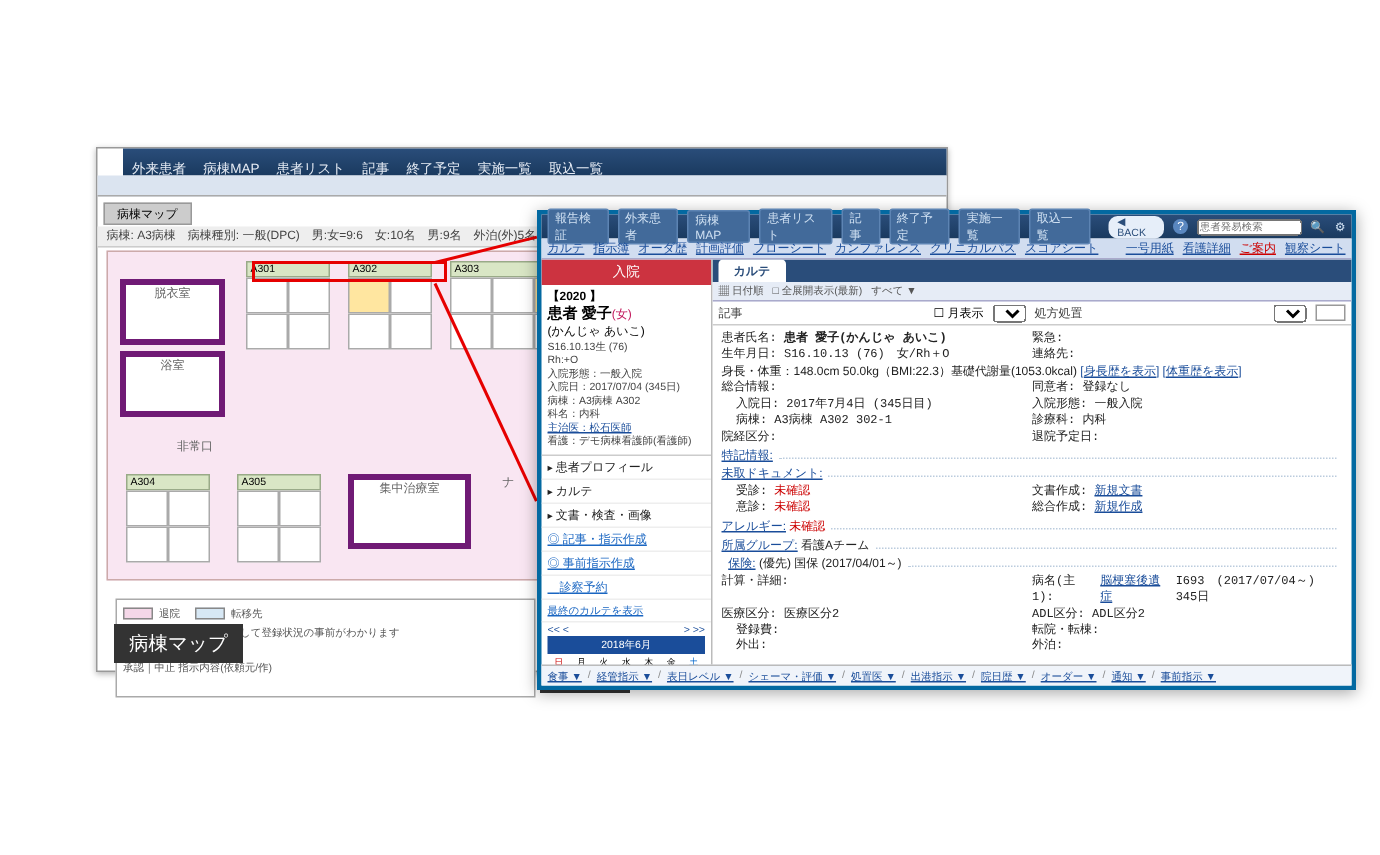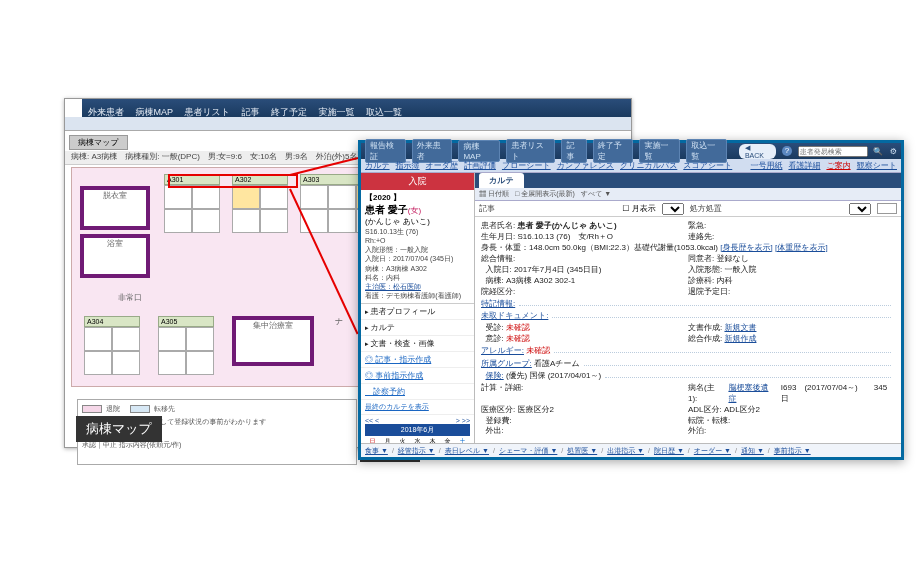--- a/index.html
+++ b/index.html
@@ -72,21 +72,21 @@
 .filter-row .sep { flex:1; }
 .filter-row .dd { border:1px solid #999; width:20px; height:11px; background:#fff; }
 
 .detail { flex:1; overflow:auto; padding:4px 6px; font-size:8px; line-height:1.35; color:#222;}
 .detail a { color:#1a4d9a; text-decoration:underline; cursor:pointer; }
 .detail .red { color:#c00; }
 .d-row { display:flex; align-items:baseline; margin-bottom:1px; }
 .d-row .k { color:#1a4d9a; text-decoration:underline; white-space:nowrap; }
 .d-row .fill { flex:1; border-bottom:1px dotted #bcd; margin:0 4px; height:8px; }
 .d-rowpair { display:flex; }
-.d-rowpair .half { flex:1; display:flex; align-items:baseline; }
+.d-rowpair .half { flex:1; display:flex; align-items:baseline;font-family:Liberation Mono, monospace; }
 
 .bottom-links { height:14px; border-top:1px solid #bbb; background:#f0f4fa; font-size:7px; display:flex; align-items:center; padding:0 4px; gap:4px; color:#1a4d9a; }
 .bottom-links span.sep{ color:#888; }
 .bottom-links a { color:#1a4d9a; text-decoration:underline; }
 
 
 .conn { position:absolute; background:#e60000; }
 </style>
 </head>
 <body>

